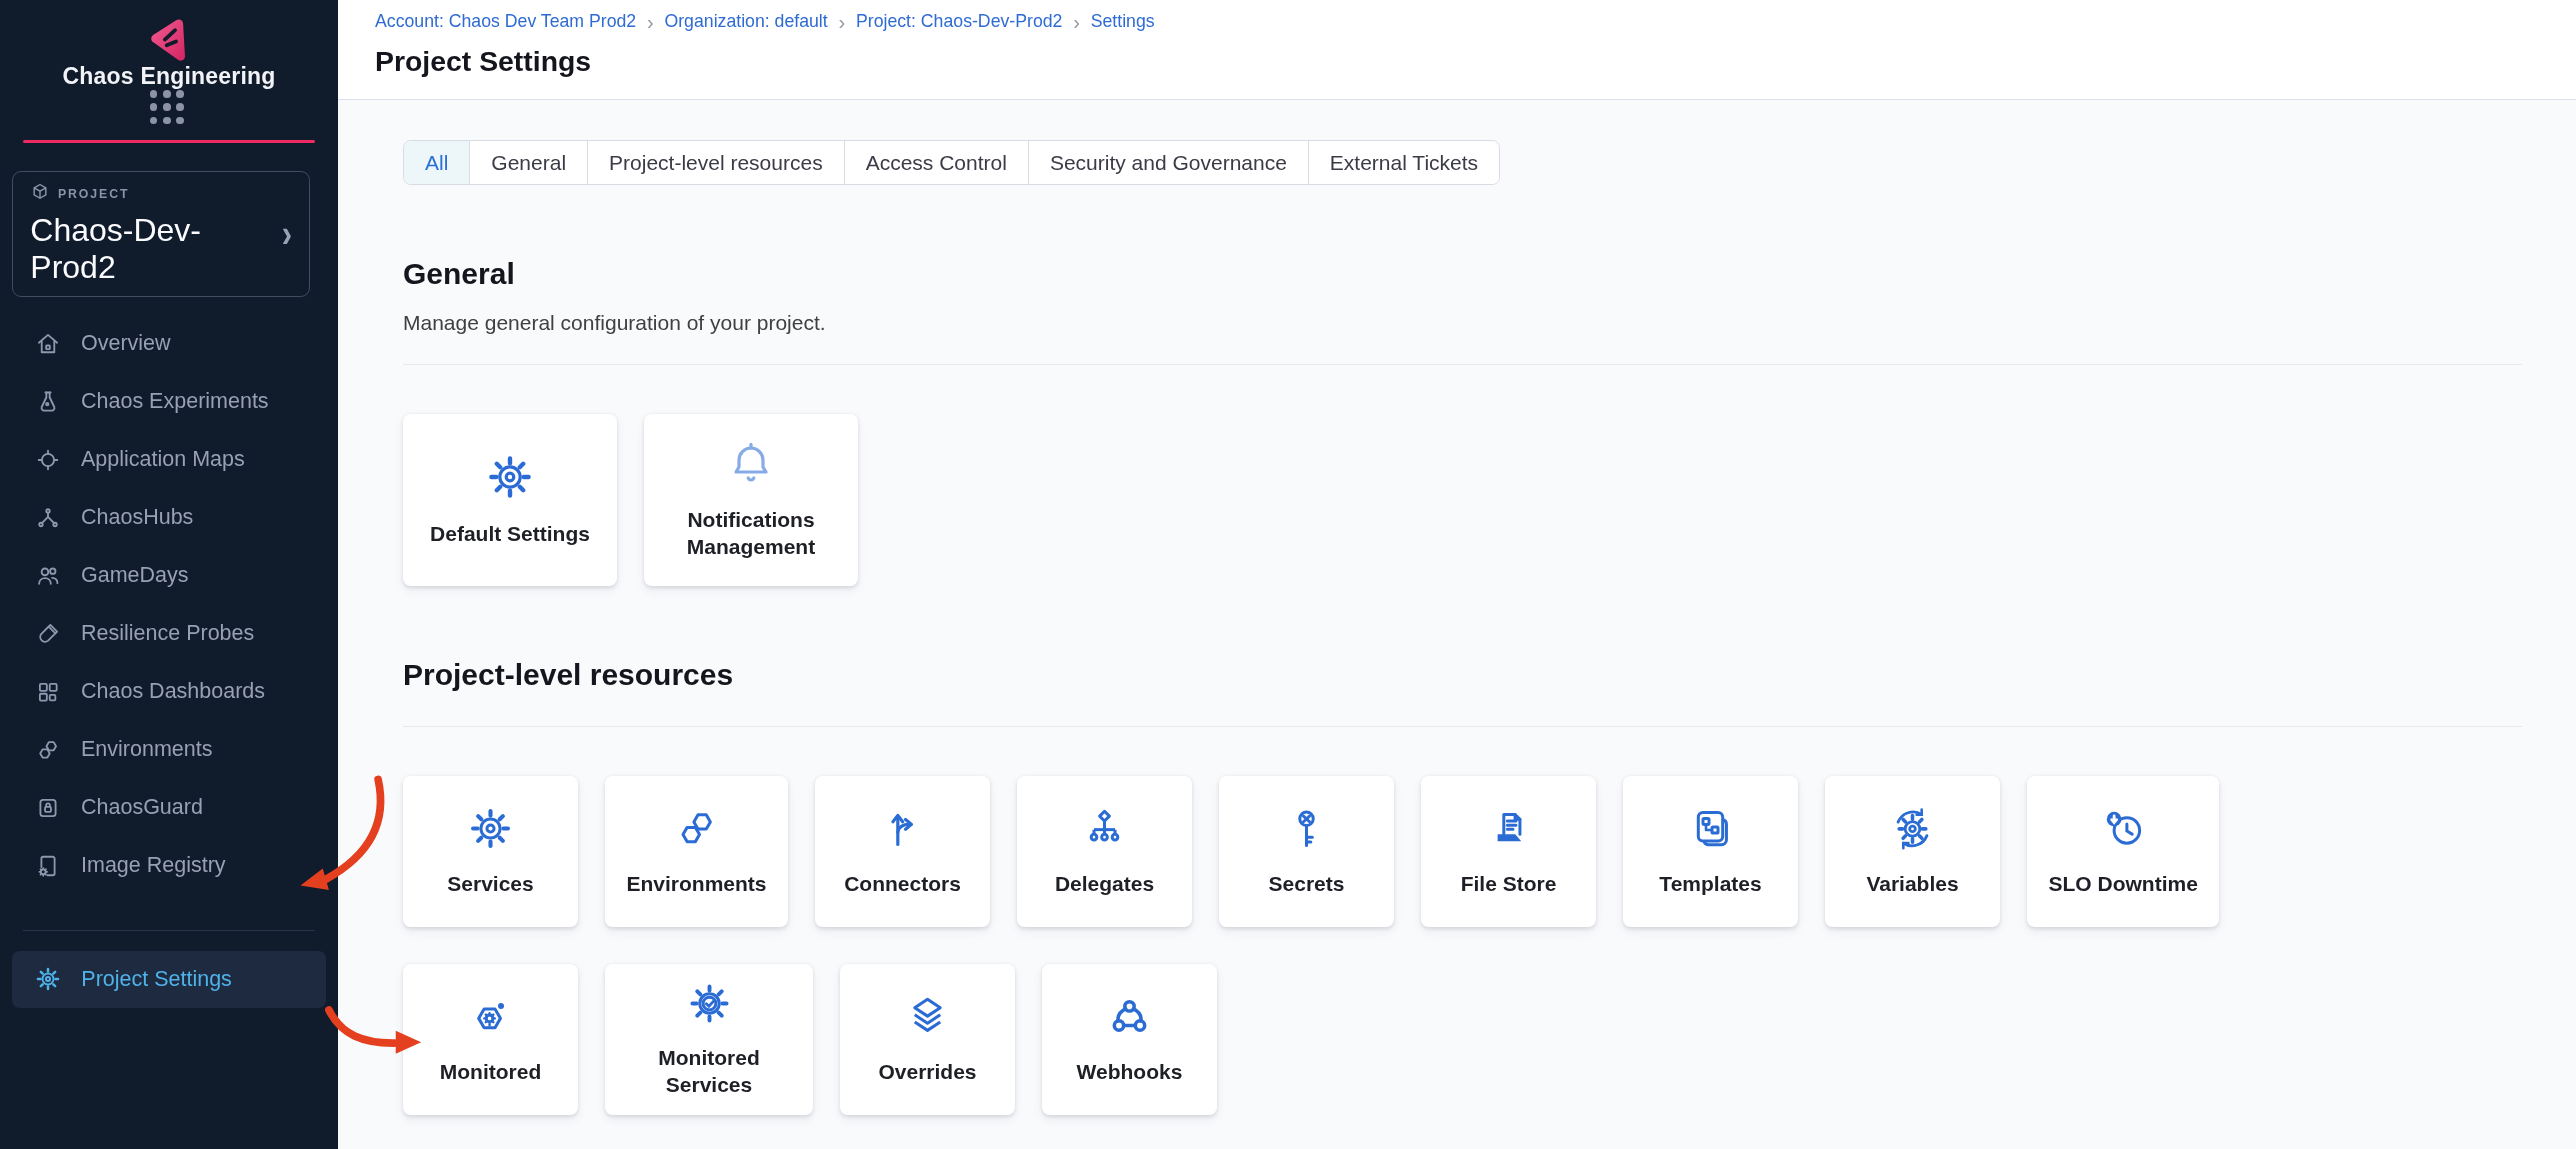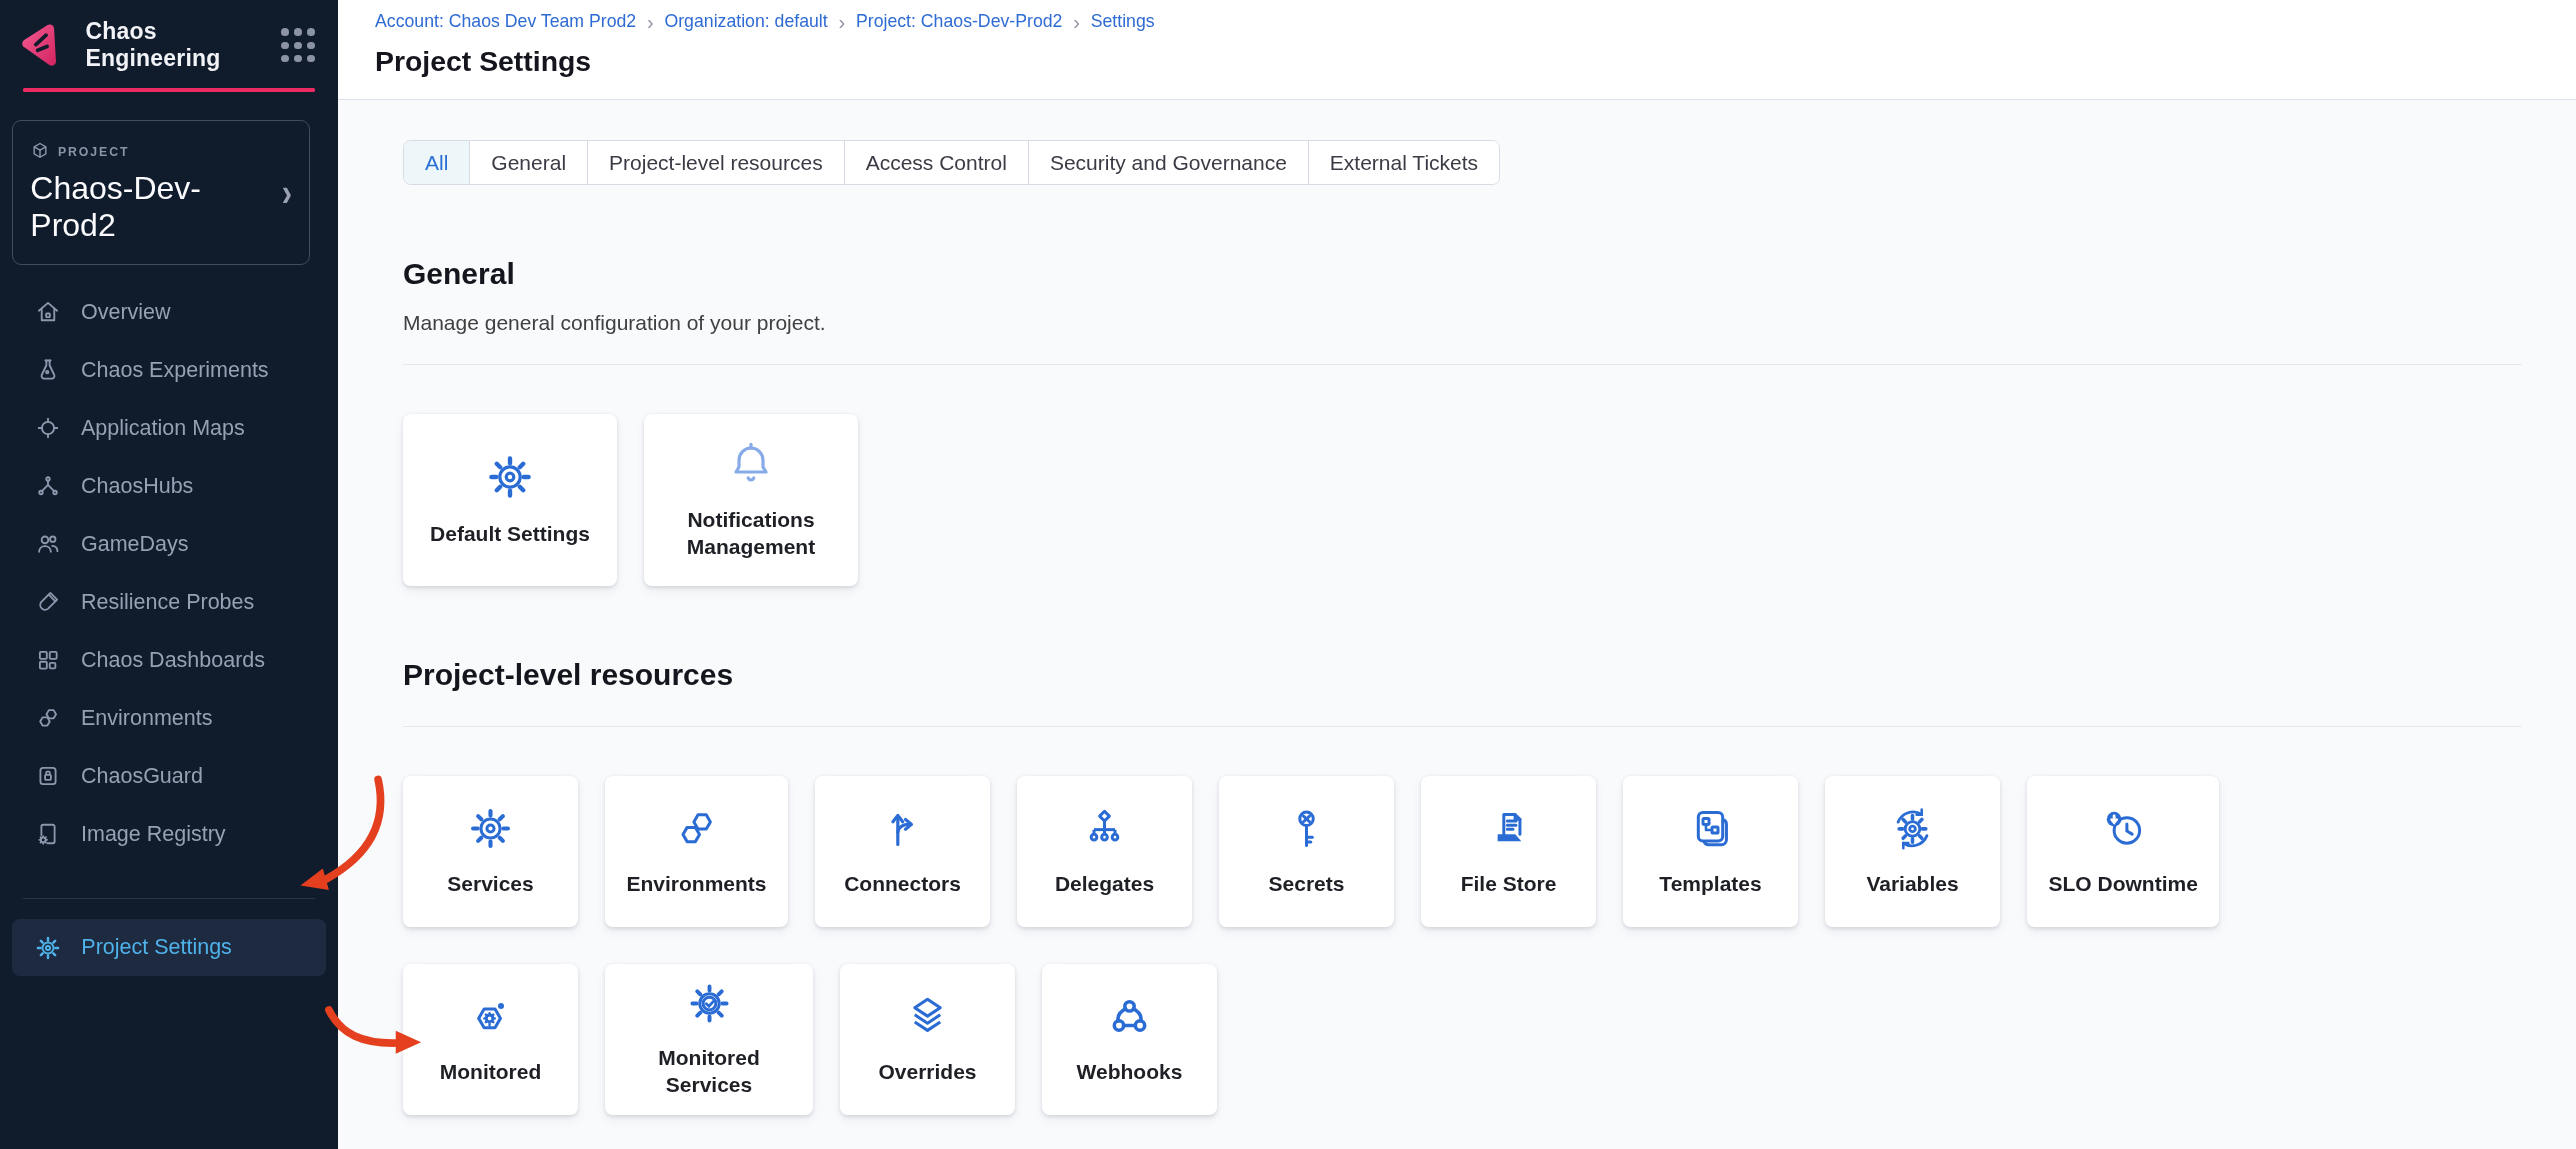--- a/index.html
+++ b/index.html
@@ -3,28 +3,28 @@
 <meta charset="utf-8">
 <style>
   * { margin:0; padding:0; box-sizing:border-box; }
   html,body { width:2576px; height:1150px; overflow:hidden; }
   body { font-family:"Liberation Sans", sans-serif; background:#f9fafc; position:relative; }
 
   .app { display:flex; width:2576px; height:1150px; }
 
   
   .sidebar { width:338px; height:1150px; background:#101b2c; flex:0 0 338px; position:relative; }
-  .logo-row { display:flex; align-items:center; padding:18.4px 18.4px 0 18.4px; gap:22px; }
+  .logo-row { display:flex; align-items:center; padding:18.4px 18.4px 0 18.4px; gap:0;flex-direction:column; }
   .logo-mark { width:45px; height:45px; flex:0 0 45px; }
   .logo-text { color:#f2f3f7; font-size:23px; font-weight:700; letter-spacing:0.2px; flex:1; }
   .grid-icon { display:grid; grid-template-columns:repeat(3,7.7px); grid-template-rows:repeat(3,7.7px); gap:5.4px; margin-right:4.6px; cursor:pointer; }
   .grid-icon span { width:7.7px; height:7.7px; border-radius:50%; background:#8d93a6; }
   .pink-rule { height:3.8px; background:#ee2a63; margin:15.4px 23px 0 23px; border-radius:1.5px; }
 
-  .project-card { margin:28px 28px 0 12.3px; border:1.5px solid #434c61; border-radius:9.2px; padding:20px 17px; display:flex; align-items:center; cursor:pointer; }
+  .project-card { margin:28px 28px 0 12.3px; border:1.5px solid #434c61; border-radius:9.2px; padding:10px 17px; display:flex; align-items:center; cursor:pointer; }
   .project-card .pc-left { flex:1; }
   .pc-kind { display:flex; align-items:center; gap:7.7px; color:#8b93a9; font-size:12.3px; font-weight:700; letter-spacing:1.9px; }
   .pc-name { color:#fbfbfe; font-size:32px; margin-top:6.1px; font-weight:400; }
   .pc-chevron { color:#9aa1b4; font-size:31px; line-height:1; font-weight:700; transform:scaleY(1.25); }
 
   .nav { margin-top:18.4px; }
   .nav-item { height:58px; display:flex; align-items:center; gap:20px; padding-left:35px; color:#98a0b4; font-size:21.5px; cursor:pointer; }
   .nav-item svg { flex:0 0 26px; }
   .nav-divider { border-top:1.5px solid #2a3347; margin:35px 23px 0 23px; }
   .nav-item.active { margin:20px 12.3px 0 12.3px; padding-left:23px; height:57px; background:#1d2a40; border-radius:7.7px; color:#4fb2e9; }

